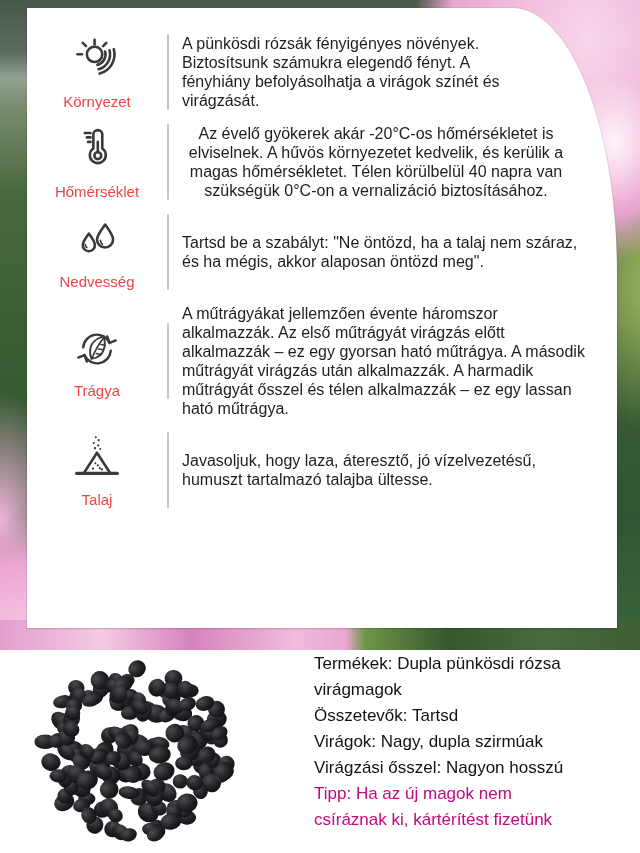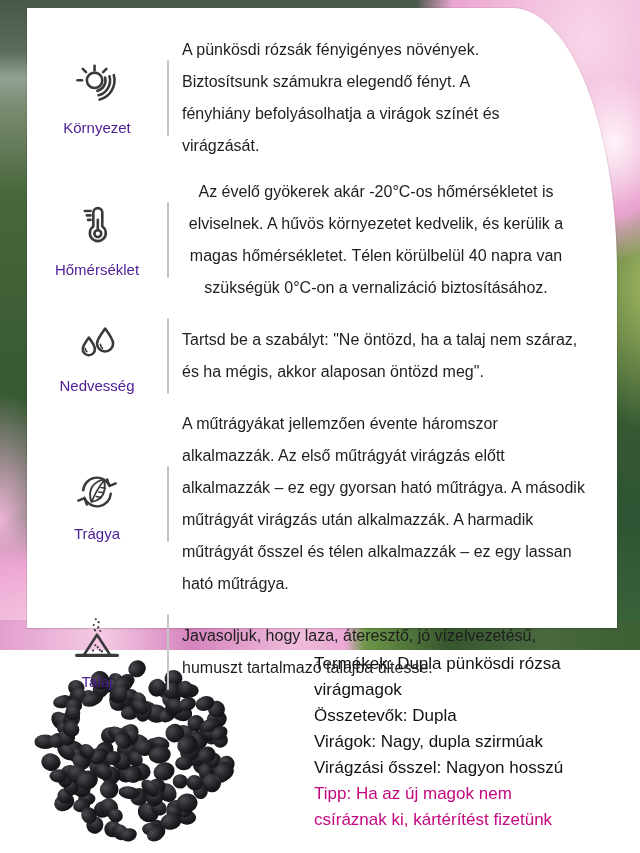--- a/index.html
+++ b/index.html
@@ -36,23 +36,23 @@
     width: 590px; height: 620px;
     background: #ffffff;
     border-top-right-radius: 105px 265px;
     box-shadow: 0 0 0 1px rgba(0,0,0,.05), 0 1px 2px rgba(0,0,0,.12);
     padding: 26px 24px 0 0;
   }
 
   .row { display: flex; align-items: center; margin-bottom: 14px; }
   .icon-col { flex: 0 0 140px; display: flex; flex-direction: column; align-items: center; }
   .icon-col svg { width: 52px; height: 52px; display: block; }
-  .label { margin-top: 7px; font-size: 15px; color: #4c1d95; white-space: nowrap; }
+  .label { margin-top: 7px; font-size: 15px; color: #ef4444; white-space: nowrap; }
   .divider { flex: 0 0 2px; width: 2px; height: 76px; background: #c6c6c6; border-radius: 1px; }
-  .text { flex: 1; margin-left: 13px; font-size: 16px; line-height: 32px; color: #1e1e1e; }
+  .text { flex: 1; margin-left: 13px; font-size: 16px; line-height: 19px; color: #1e1e1e; }
   .row-1 .text { max-width: 332px; }
   .row-2 .text { max-width: 388px; text-align: center; }
 
   
   .product { display: flex; padding-left: 28px; align-items: flex-start; }
   .seeds-wrap { flex: 0 0 225px; width: 225px; height: 203px; }
   .seeds-wrap svg { width: 225px; height: 203px; display: block; }
   .pinfo { margin-left: 17px; width: 315px; font-size: 17px; line-height: 26px; color: #121212; padding-top: 1px; }
   .pline { display: block; margin-left: 44px; }
 </style>
@@ -327,18 +327,18 @@
           <ellipse cx="104.6" cy="107.3" rx="8.1" ry="7.0" transform="rotate(43 104.6 107.3)" fill="url(#sg)"></ellipse>
           <ellipse cx="119.5" cy="136.2" rx="10.3" ry="6.4" transform="rotate(43 119.5 136.2)" fill="url(#sg)"></ellipse>
           <ellipse cx="152.6" cy="111.7" rx="8.5" ry="6.8" transform="rotate(3 152.6 111.7)" fill="url(#sg)"></ellipse>
           <ellipse cx="156.3" cy="93.4" rx="10.4" ry="9.1" transform="rotate(-31 156.3 93.4)" fill="url(#sg)"></ellipse>
           <ellipse cx="79.1" cy="137.4" rx="9.2" ry="9.1" transform="rotate(-26 79.1 137.4)" fill="url(#sg)"></ellipse>
         </g>
     </svg>
   </div>
   <div class="pinfo">
     <span class="pline">Termékek: Dupla pünkösdi rózsa virágmagok</span>
-    <span class="pline">Összetevők: Dupla</span>
+    <span class="pline">Összetevők: Tartsd</span>
     <span class="pline">Virágok: Nagy, dupla szirmúak</span>
     <span class="pline">Virágzási ősszel: Nagyon hosszú</span>
     <span class="pline tip" style="color: rgb(196, 8, 127);">Tipp: Ha az új magok nem csíráznak ki, kártérítést fizetünk</span>
   </div>
 </div>
 
 </body></html>

